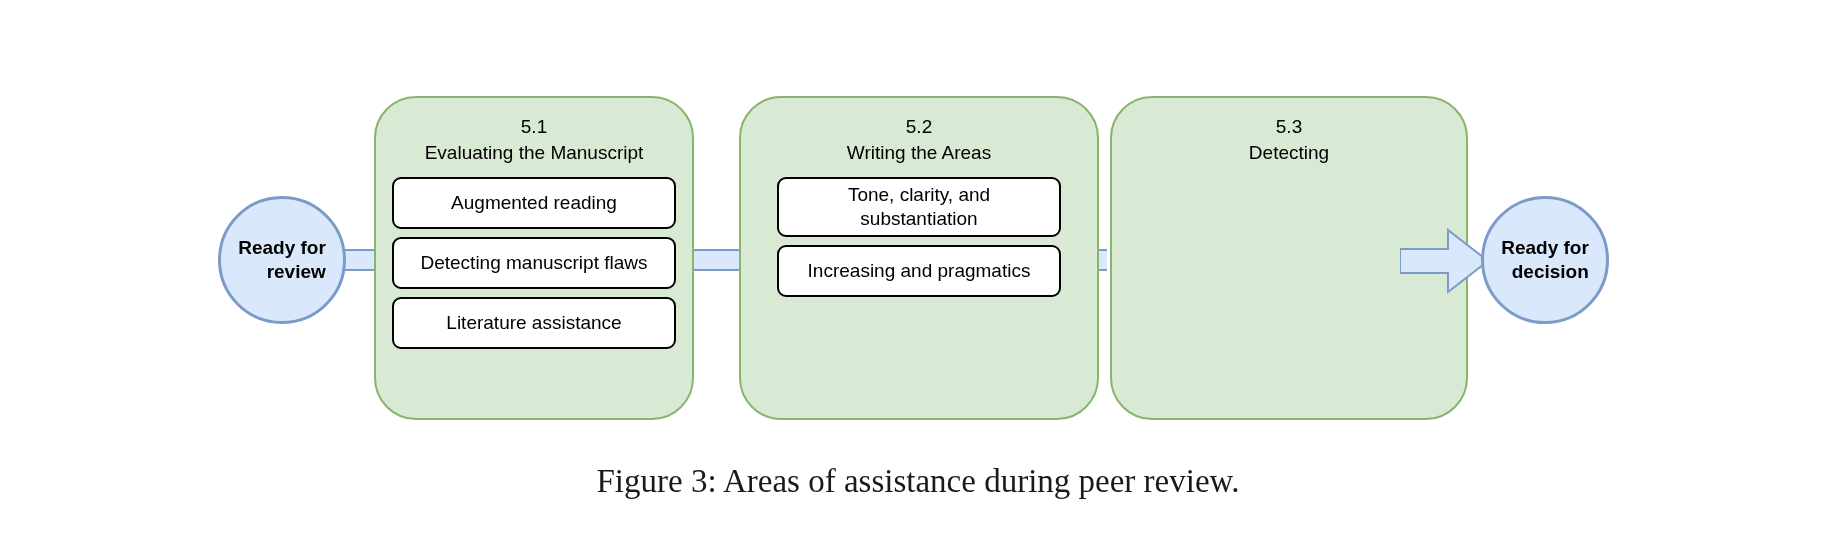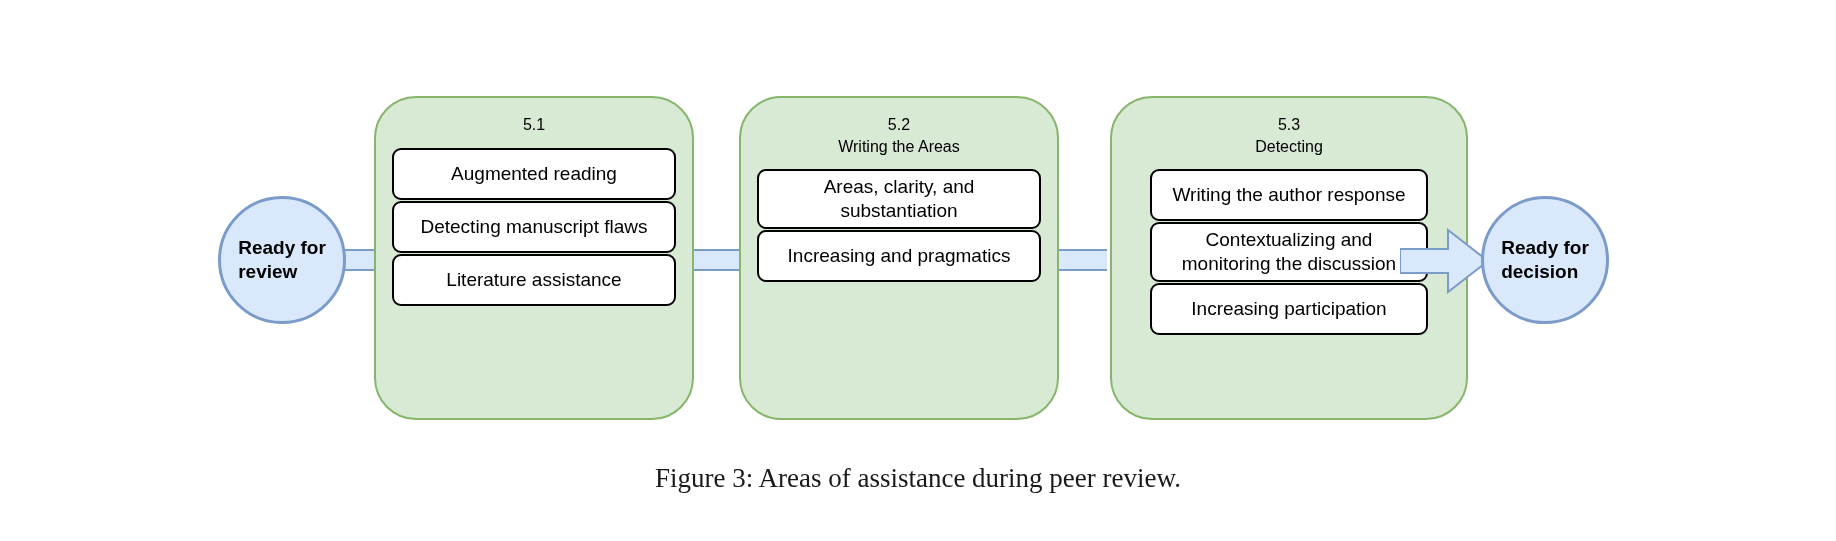--- a/index.html
+++ b/index.html
@@ -33,21 +33,21 @@
     box-sizing: border-box;
     display: flex;
     align-items: center;
     justify-content: center;
     z-index: 5;
   }
   .terminal-circle .circle-label {
     font-size: 19px;
     font-weight: bold;
     line-height: 1.28;
-    text-align: left;
+    text-align: right;
     color: #000000;
     white-space: pre-line;
   }
   #circle-start { left: 218px; top: 196px; }
   #circle-end   { left: 1481px; top: 196px; }
 
   
   .connector-bar {
     position: absolute;
     height: 22px;
@@ -80,41 +80,41 @@
     background: #d8e9d4;
     border: 2px solid #86b56b;
     border-radius: 42px;
     box-sizing: border-box;
     z-index: 3;
     display: flex;
     flex-direction: column;
     align-items: center;
   }
   #panel-5-1 { left: 374px; width: 320px; }
-  #panel-5-2 { left: 739px; width: 320px; }
+  #panel-5-2 { left: 739px; width: 360px; }
   #panel-5-3 { left: 1110px; width: 358px; }
 
   .panel-header {
     margin-top: 16px;
     text-align: center;
     color: #000000;
-    font-size: 16px;
+    font-size: 19px;
     line-height: 1.35;
     pointer-events: none;
   }
   .panel-number { display: block; }
   .panel-title  { display: block; }
 
   .panel-items {
     margin-top: 12px;
     width: 100%;
     display: flex;
     flex-direction: column;
     align-items: center;
-    gap: 1px;
+    gap: 8px;
   }
 
   .item-box {
     width: 284px;
     min-height: 52px;
     background: #ffffff;
     border: 2px solid #000000;
     border-radius: 9px;
     box-sizing: border-box;
     display: flex;
@@ -130,74 +130,69 @@
   #panel-5-3 .item-box { width: 278px; }
 
   
   #figure-caption {
     position: absolute;
     left: 0;
     top: 463px;
     width: 1836px;
     text-align: center;
     font-family: "Liberation Serif", serif;
-    font-size: 27px;
+    font-size: 33px;
     color: #1a1a1a;
   }
 </style>
 </head>
 <body>
 
 <div id="figure-root">
 
   <div id="circle-start" class="terminal-circle">
     <span class="circle-label">Ready for
 review</span>
   </div>
 
   <div id="connector-start-p1" class="connector-bar"></div>
 
   <div id="panel-5-1" class="stage-panel">
     <div class="panel-header">
       <span class="panel-number">5.1</span>
+      <span class="panel-title">Evaluating the Manuscript</span>
     </div>
     <div class="panel-items">
       <div class="item-box">Augmented reading</div>
       <div class="item-box">Detecting manuscript flaws</div>
       <div class="item-box">Literature assistance</div>
     </div>
   </div>
 
   <div id="connector-p1-p2" class="connector-bar"></div>
 
   <div id="panel-5-2" class="stage-panel">
     <div class="panel-header">
       <span class="panel-number">5.2</span>
       <span class="panel-title">Writing the Areas</span>
     </div>
     <div class="panel-items">
-      <div class="item-box">Areas, clarity, and
+      <div class="item-box">Tone, clarity, and
 substantiation</div>
       <div class="item-box">Increasing and pragmatics</div>
     </div>
   </div>
 
   <div id="connector-p2-p3" class="connector-bar"></div>
 
   <div id="panel-5-3" class="stage-panel">
     <div class="panel-header">
       <span class="panel-number">5.3</span>
       <span class="panel-title">Detecting</span>
     </div>
-    <div class="panel-items">
-      <div class="item-box">Writing the author response</div>
-      <div class="item-box">Contextualizing and
-monitoring the discussion</div>
-      <div class="item-box">Increasing participation</div>
-    </div>
   </div>
 
   <svg id="arrow-to-decision" viewBox="0 0 90 66">
     <polygon points="0,21 48,21 48,2 88,33 48,64 48,45 0,45" fill="#dae8fc" stroke="#7b9bc9" stroke-width="2"></polygon>
   </svg>
 
   <div id="circle-end" class="terminal-circle">
     <span class="circle-label">Ready for
 decision</span>
   </div>

